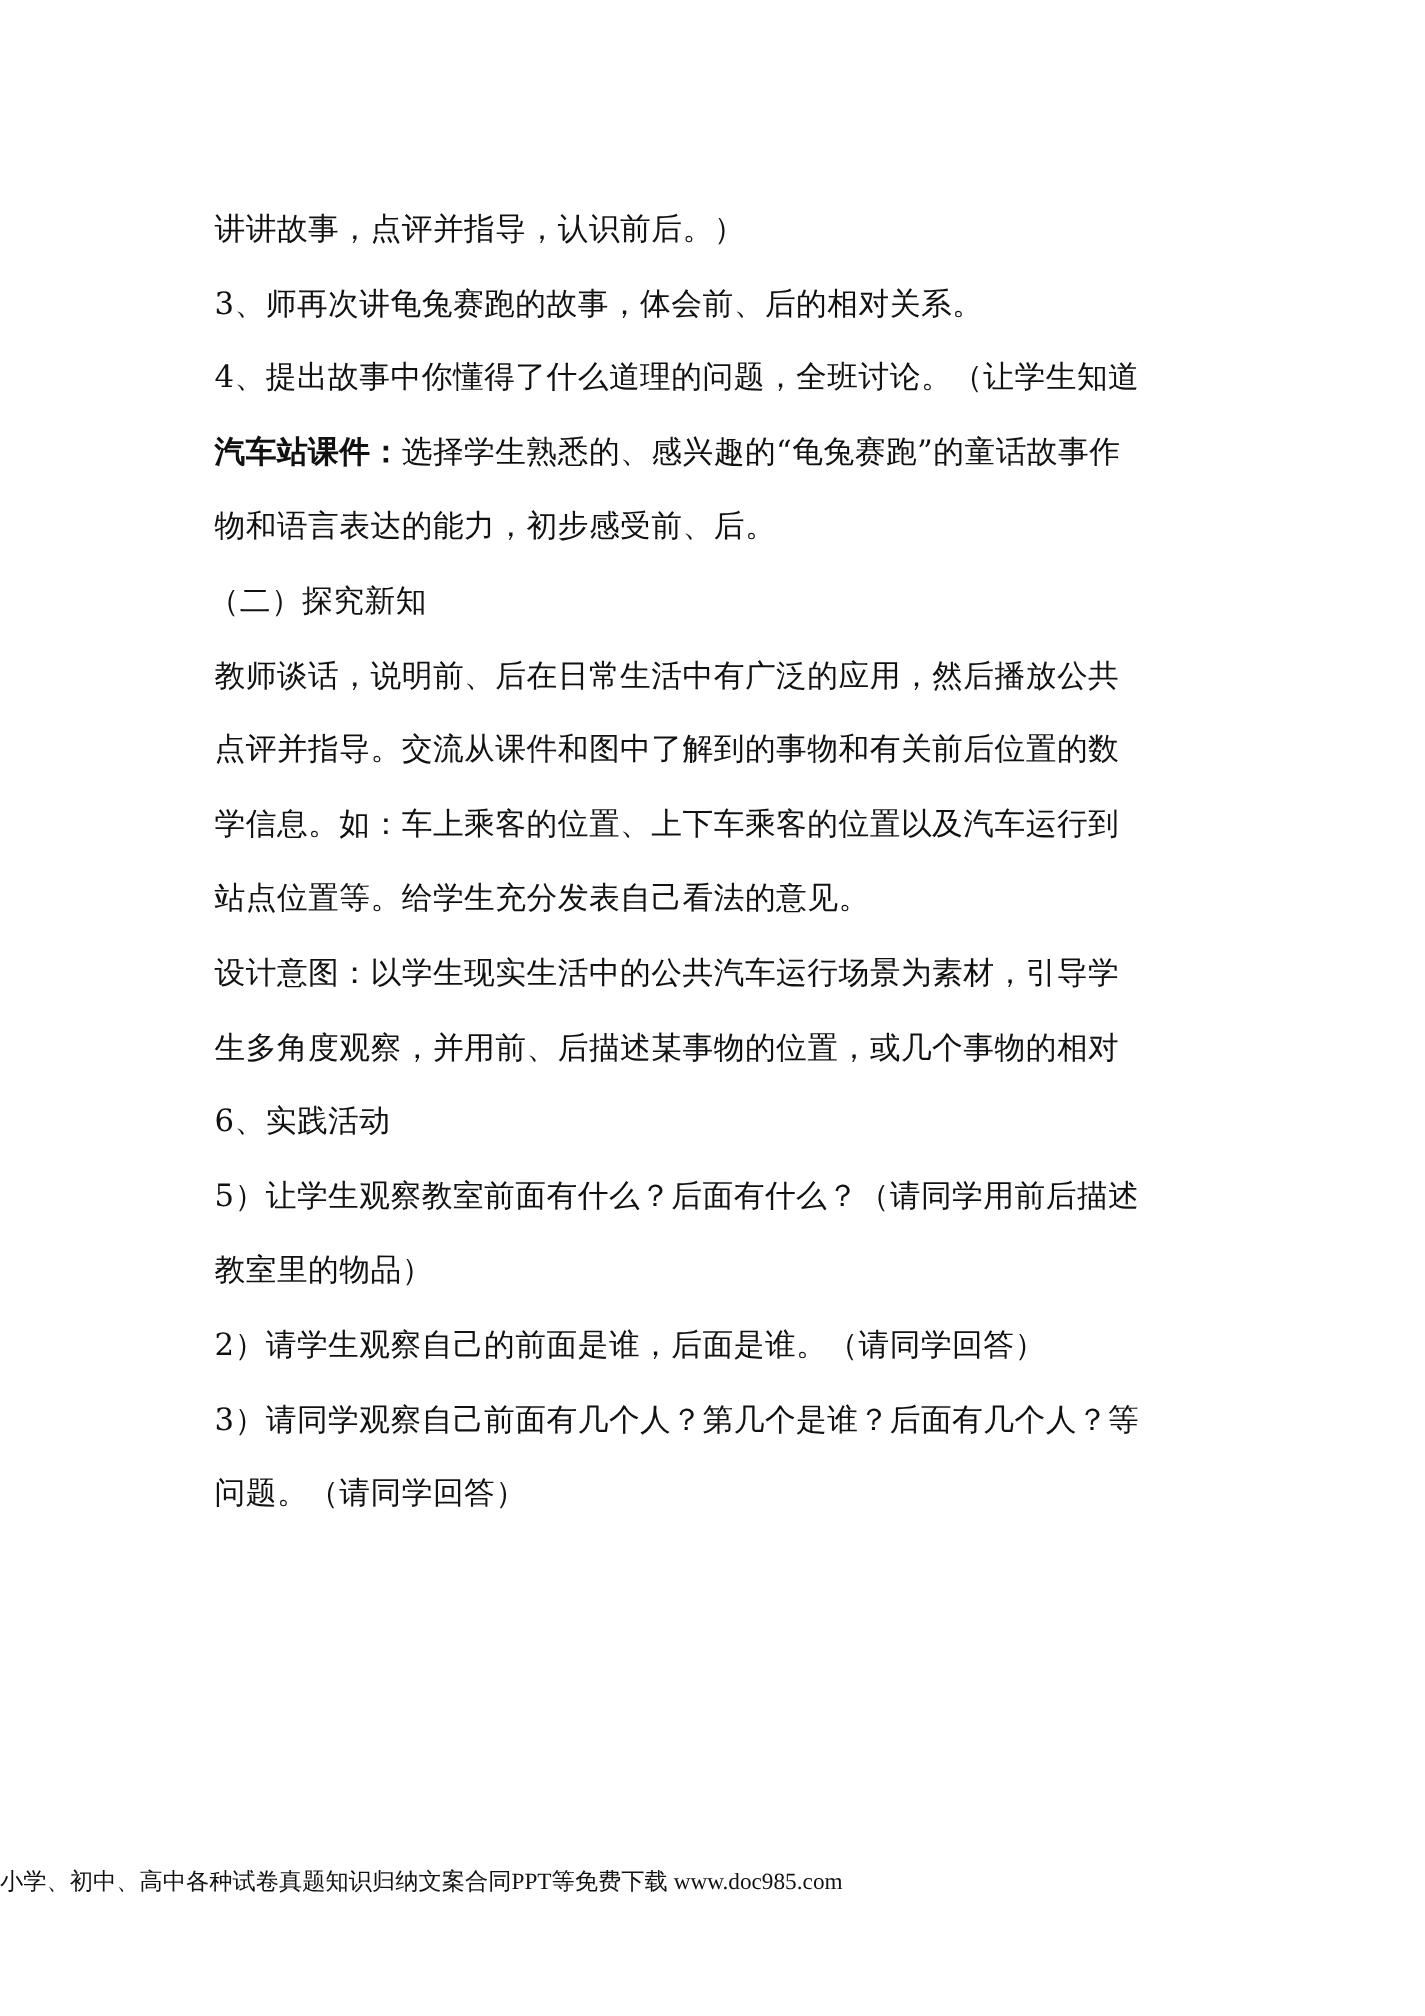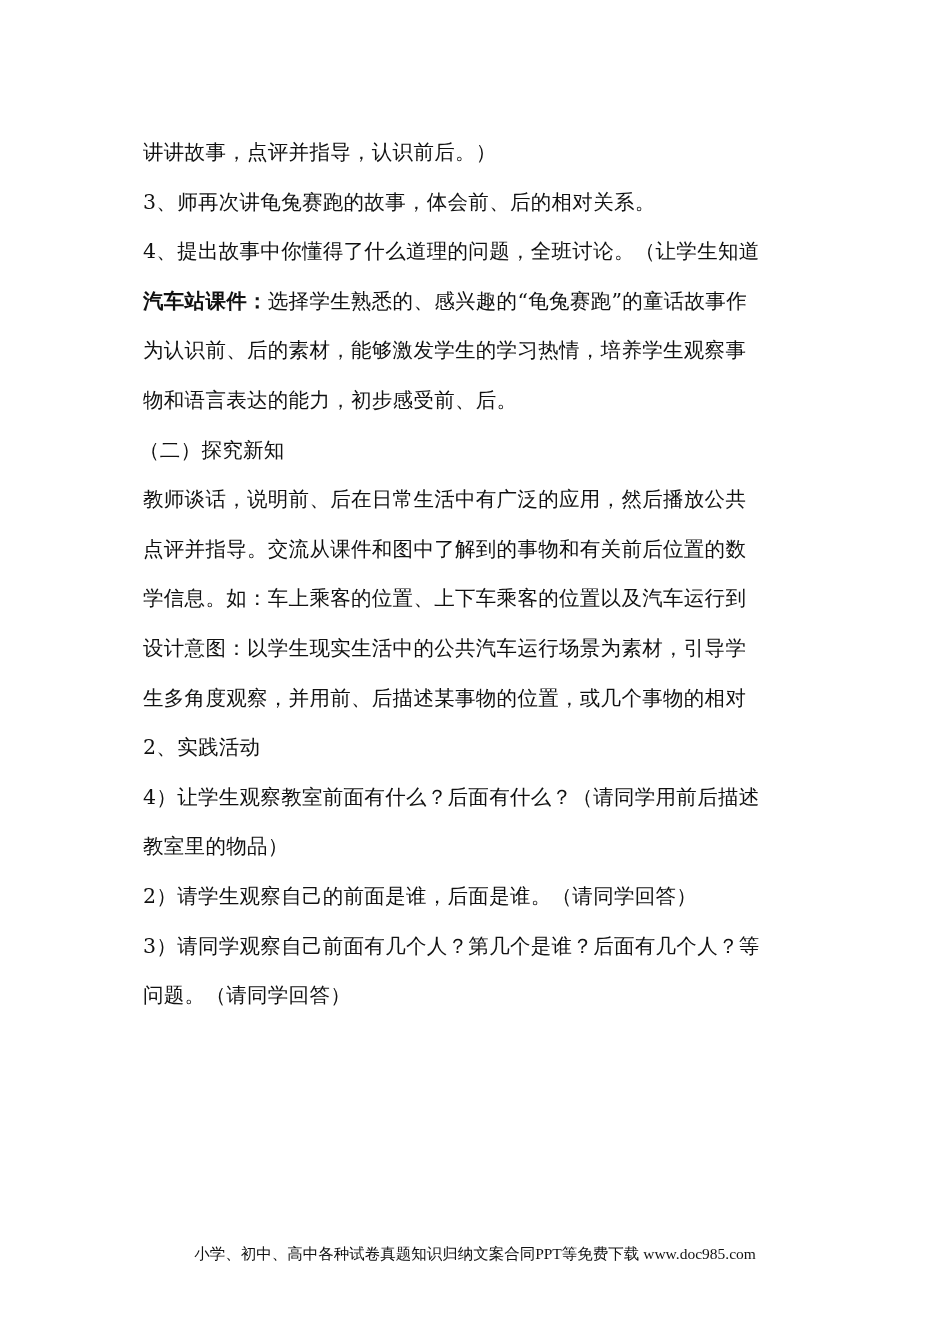--- a/index.html
+++ b/index.html
@@ -3,40 +3,40 @@
 <meta charset="utf-8">
 <style>
   html, body { margin: 0; padding: 0; background: #ffffff; }
   body { width: 950px; height: 1344px; position: relative; overflow: hidden;
          font-family: "DejaVu Serif", "Liberation Serif", serif; color: #111; }
   .page { position: absolute; left: 143px; top: 128px; width: 662px; }
   .line { font-size: 20.5px; line-height: 49.6px; height: 49.6px; white-space: nowrap;
           letter-spacing: 0.3px; }
   .bold { font-weight: bold; font-family: "DejaVu Sans", "Liberation Sans", sans-serif; }
   .heading { font-weight: normal; font-family: "DejaVu Sans", "Liberation Sans", sans-serif; margin-left: -4px; }
-  .footer { position: absolute; left: 0; width: 950px; top: 1244px; text-align: center;
+  .footer { position: absolute; left: 0; width: 950px; top: 1244px; text-align: left;
             font-size: 15.5px; color: #111; font-family: "Liberation Serif", "DejaVu Serif", serif; }
 </style>
 </head>
 <body>
 
 <div class="page">
   <div class="line">讲讲故事，点评并指导，认识前后。）</div>
   <div class="line">3、师再次讲龟兔赛跑的故事，体会前、后的相对关系。</div>
   <div class="line">4、提出故事中你懂得了什么道理的问题，全班讨论。（让学生知道</div>
   <div class="line"><span class="bold">汽车站课件：</span><span>选择学生熟悉的、感兴趣的“龟兔赛跑”的童话故事作</span></div>
-  <div class="line">为认识前、后的素材，能够激发学生的学习热情，培养学生观察事</div>
   <div class="line">物和语言表达的能力，初步感受前、后。</div>
   <div class="line heading">（二）探究新知</div>
   <div class="line">教师谈话，说明前、后在日常生活中有广泛的应用，然后播放公共</div>
   <div class="line">点评并指导。交流从课件和图中了解到的事物和有关前后位置的数</div>
   <div class="line">学信息。如：车上乘客的位置、上下车乘客的位置以及汽车运行到</div>
+  <div class="line">站点位置等。给学生充分发表自己看法的意见。</div>
   <div class="line">设计意图：以学生现实生活中的公共汽车运行场景为素材，引导学</div>
   <div class="line">生多角度观察，并用前、后描述某事物的位置，或几个事物的相对</div>
-  <div class="line">2、实践活动</div>
-  <div class="line">4）让学生观察教室前面有什么？后面有什么？（请同学用前后描述</div>
+  <div class="line">6、实践活动</div>
+  <div class="line">5）让学生观察教室前面有什么？后面有什么？（请同学用前后描述</div>
   <div class="line">教室里的物品）</div>
   <div class="line">2）请学生观察自己的前面是谁，后面是谁。（请同学回答）</div>
   <div class="line">3）请同学观察自己前面有几个人？第几个是谁？后面有几个人？等</div>
   <div class="line">问题。（请同学回答）</div>
 </div>
 
 <div class="footer">小学、初中、高中各种试卷真题知识归纳文案合同PPT等免费下载 www.doc985.com</div>
 
 </body></html>

